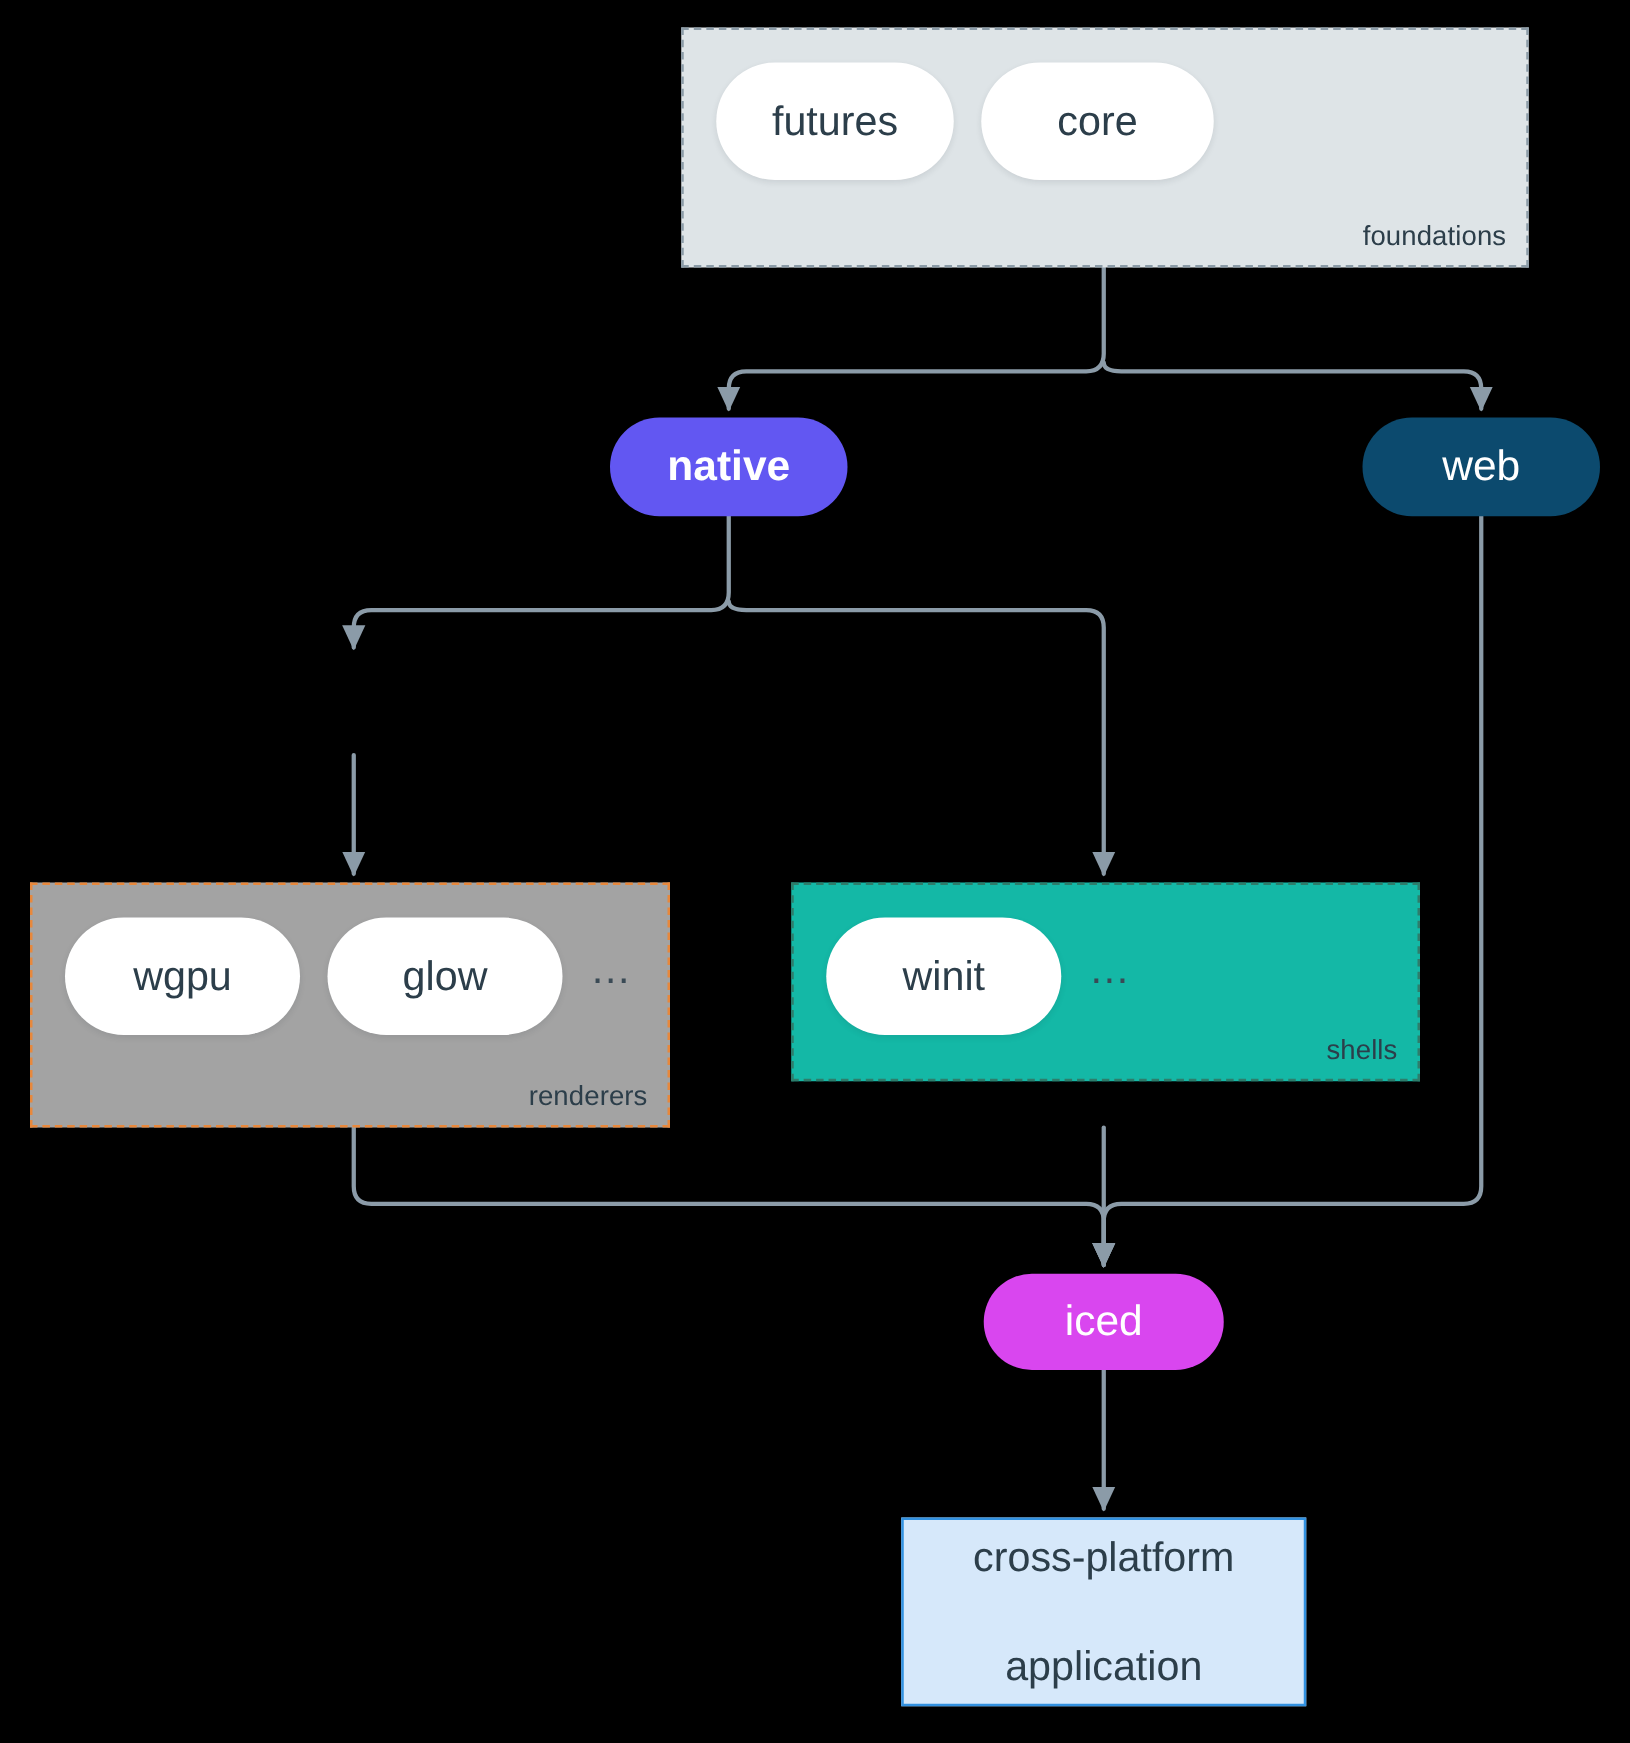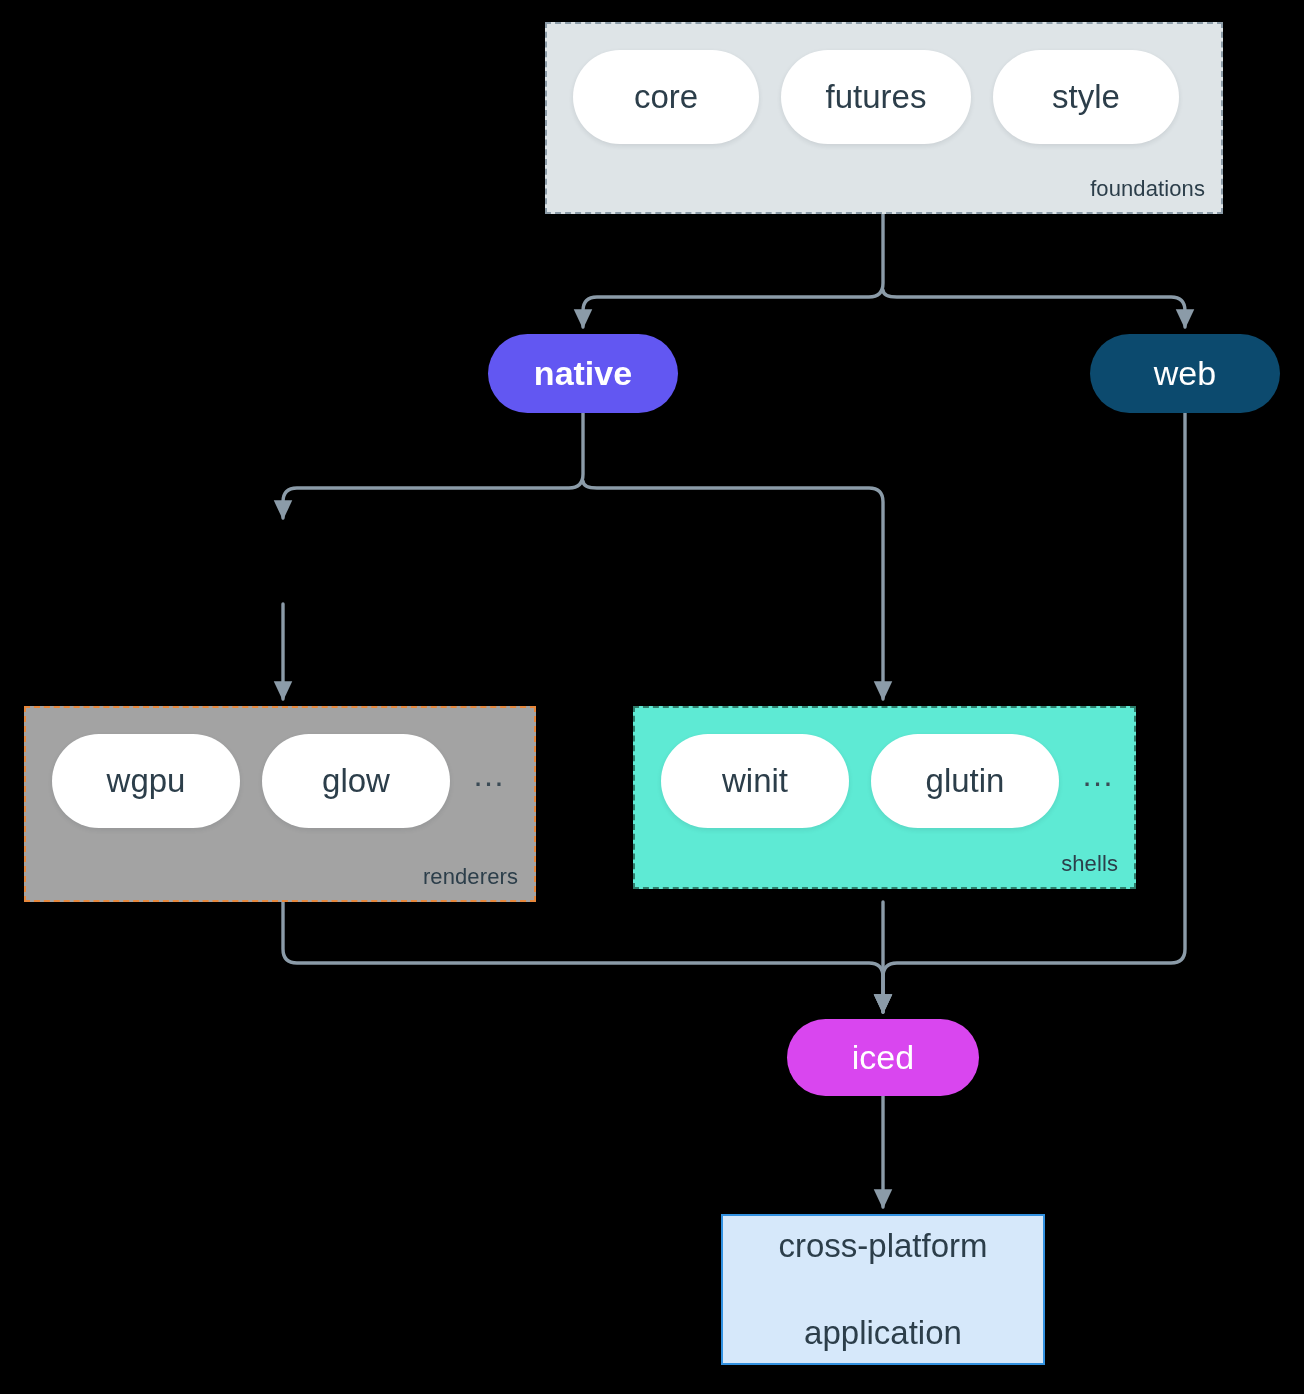--- a/index.html
+++ b/index.html
@@ -63,22 +63,22 @@
     top: 706px;
     width: 512px;
     height: 196px;
     background: #a3a3a3;
     border: 2px dashed #E8883C;
   }
   #group-shells {
     left: 633px;
     top: 706px;
     width: 503px;
-    height: 183px;
-    background: #5eead4;
+    height: 159px;
+    background: #14b8a6;
     border: 2px dashed #2E7D6B;
     text-align: center;
   }
 
   
   .pill {
     box-sizing: border-box;
     height: 94px;
     border-radius: 47px;
     background: #FFFFFF;
@@ -192,40 +192,38 @@
       <path d="M 883 902 L 883 1012" marker-end="url(#arrow)"></path>
 
       <path d="M 1185 413 L 1185 949 Q 1185 963 1171 963 L 897 963 Q 883 963 883 977 L 883 1012" marker-end="url(#arrow)"></path>
 
       <path d="M 883 1096 L 883 1207" marker-end="url(#arrow)"></path>
     </g>
   </svg>
 
   <div class="group" id="group-foundations">
     <div class="group-row">
+      <div class="pill" style="width:190px">futures</div>
       <div class="pill" style="width:186px">core</div>
-      <div class="pill" style="width:190px">futures</div>
-      <div class="pill" style="width:186px">style</div>
     </div>
     <div class="group-label">foundations</div>
   </div>
 
   <div class="group" id="group-renderers">
     <div class="group-row">
       <div class="pill" style="width:188px">wgpu</div>
       <div class="pill" style="width:188px">glow</div>
       <div class="ellipsis">…</div>
     </div>
     <div class="group-label">renderers</div>
   </div>
 
   <div class="group" id="group-shells">
     <div class="group-row">
       <div class="pill" style="width:188px">winit</div>
-      <div class="pill" style="width:188px">glutin</div>
       <div class="ellipsis">…</div>
     </div>
     <div class="group-label">shells</div>
   </div>
 
   <div class="node" id="node-native">native</div>
 
   <div class="node" id="node-web">web</div>
 
 

